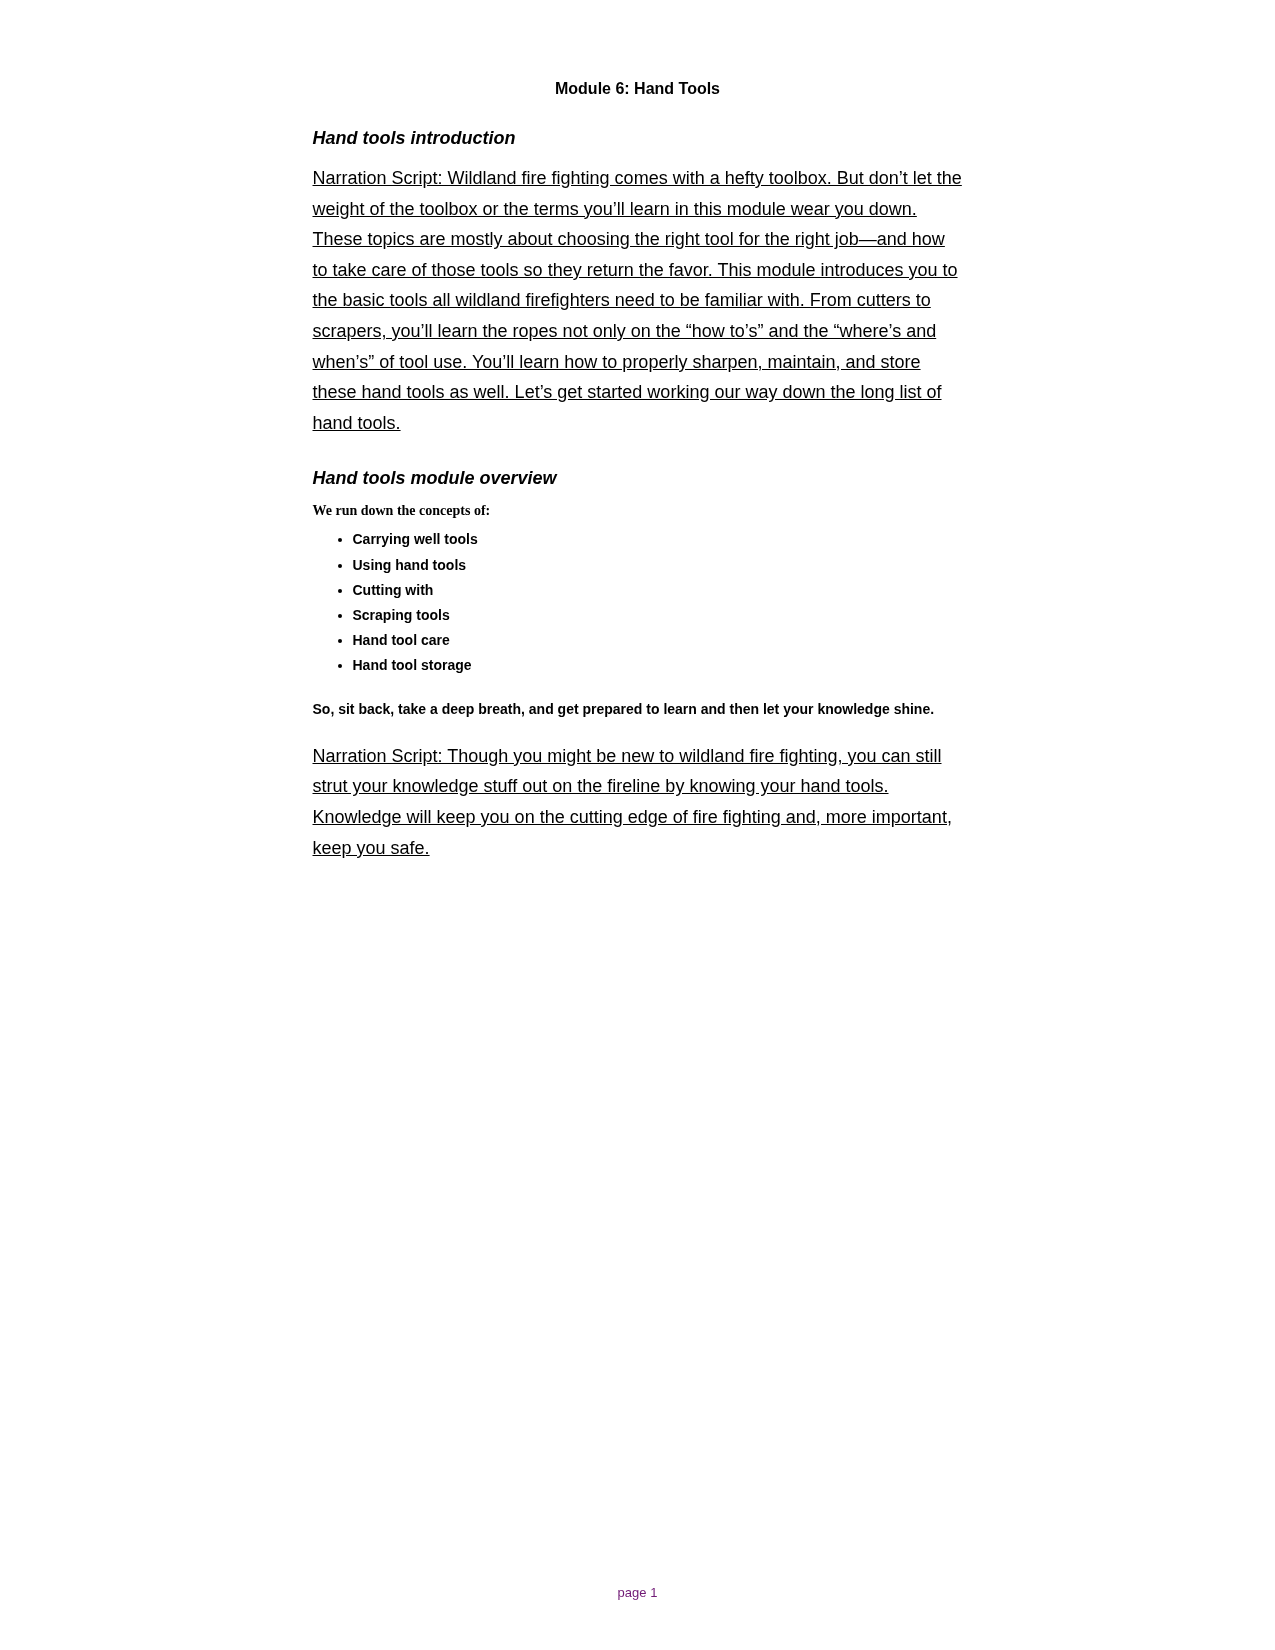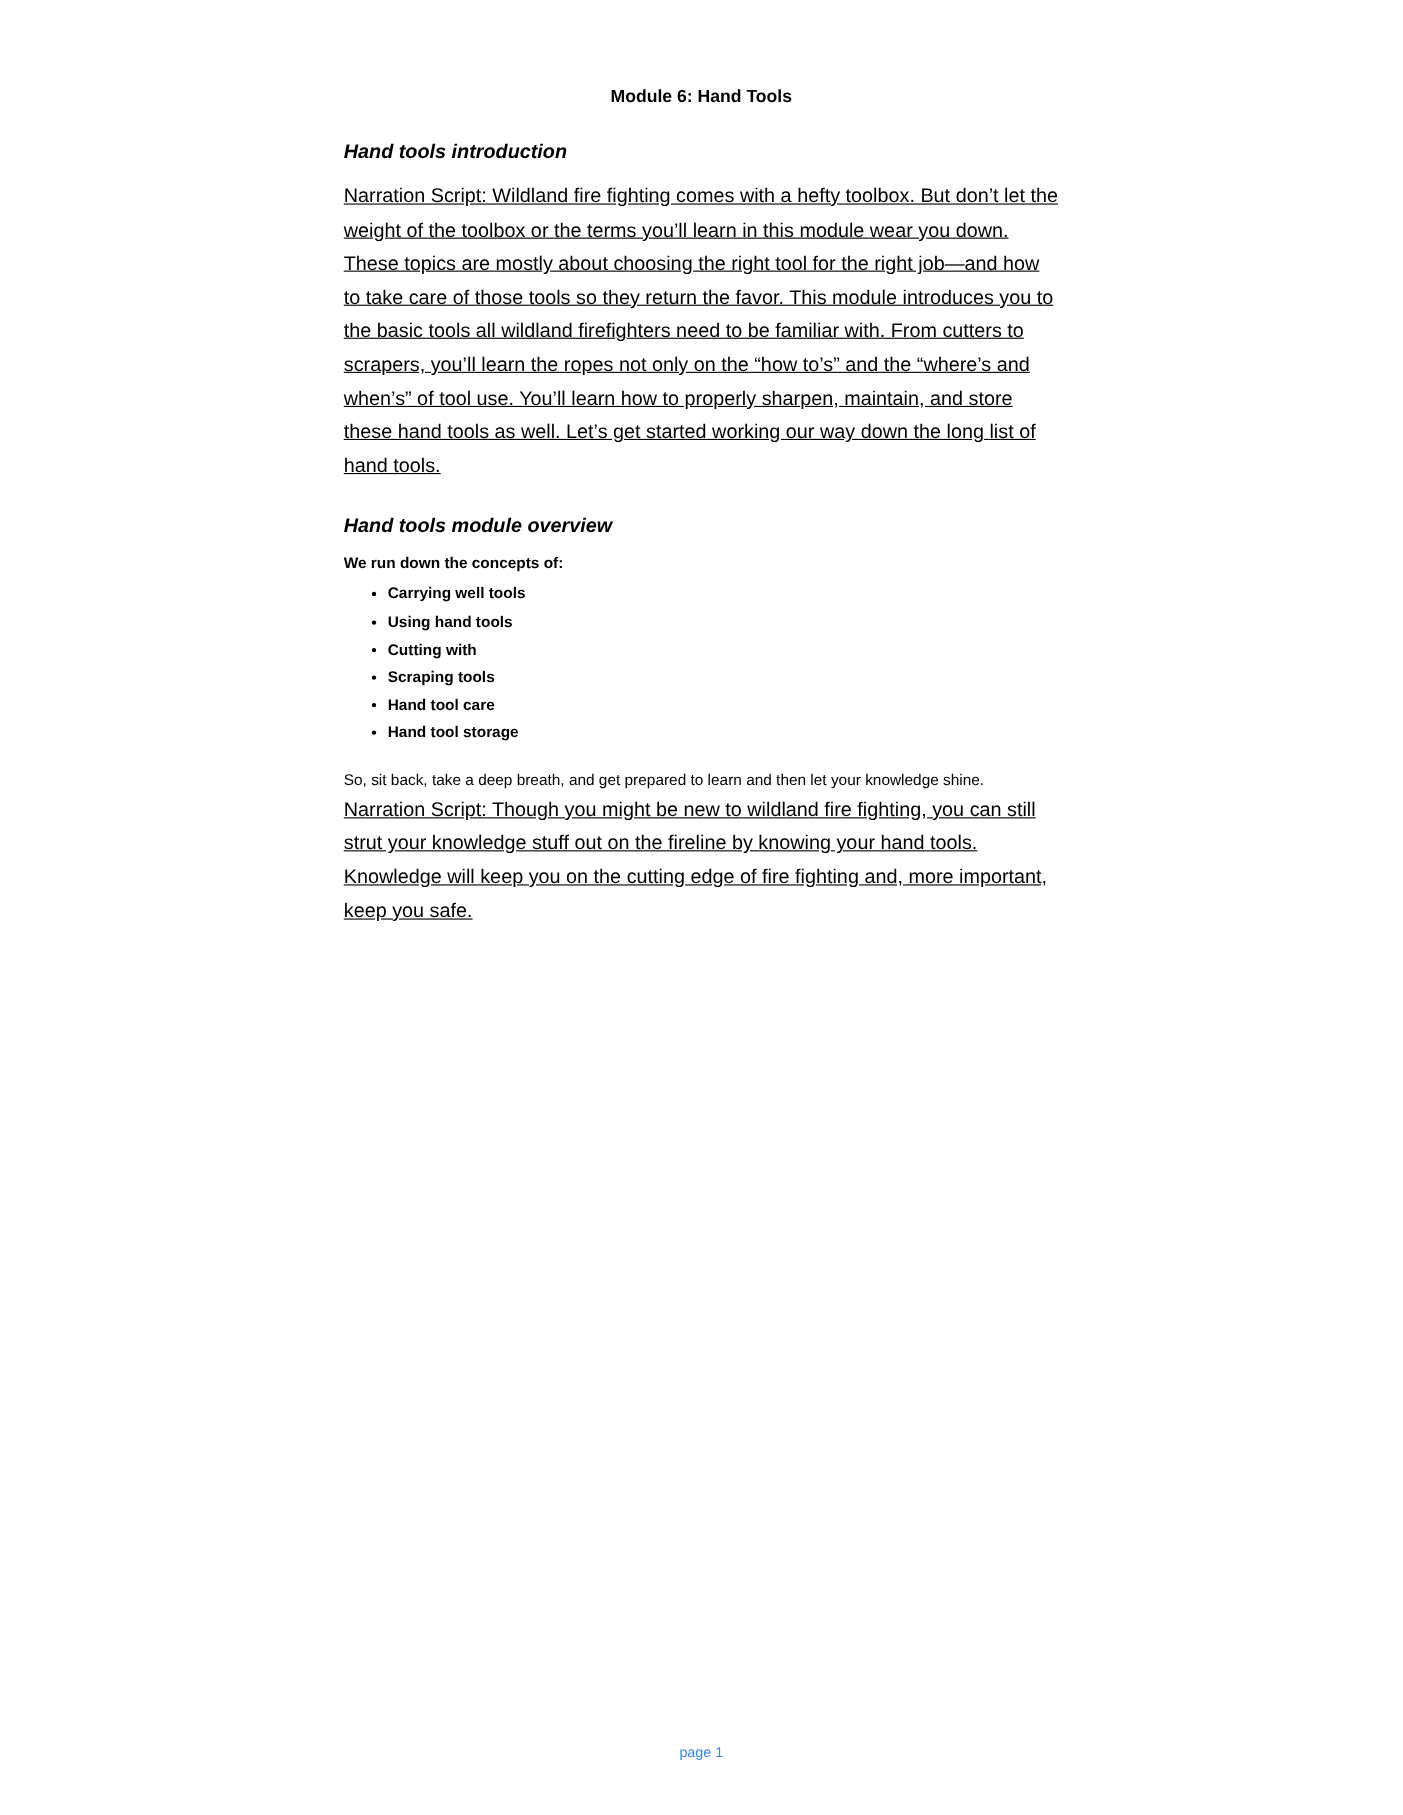--- a/index.html
+++ b/index.html
@@ -68,53 +68,54 @@
     .overview-intro {
       font-weight: bold;
       font-size: 14px;
       font-family: Arial, Helvetica, sans-serif;
       line-height: 1.6;
       margin-bottom: 18px;
     }
 
     .concepts-label {
       font-weight: bold;
-      font-family: Liberation Sans, sans-serif;
+      font-family: Liberation Serif, serif;
       font-size: 14px;
       margin-bottom: 8px;
     }
 
     .bullet-list {
       list-style: disc;
       margin-left: 40px;
       margin-bottom: 20px;
     }
 
     .bullet-list li {
       font-weight: bold;
       font-family: Arial, Helvetica, sans-serif;
       font-size: 14px;
       line-height: 1.8;
     }
 
     .closing-statement {
-      font-weight: normal;
+      font-weight: bold;
       font-family: Arial, Helvetica, sans-serif;
       font-size: 14px;
       line-height: 1.6;
+      margin-bottom: 20px;
     }
 
     .page-number {
       position: absolute;
       bottom: 50px;
       left: 50%;
       transform: translateX(-50%);
       font-family: Arial, Helvetica, sans-serif;
       font-size: 13px;
-      color: #3b82f6;
+      color: #701a75;
     }
   </style>
 </head>
 <body>
 
 <div class="page">
 
   <h1 class="module-title">Module 6:  Hand Tools</h1>
 
   <div class="section-divider">

